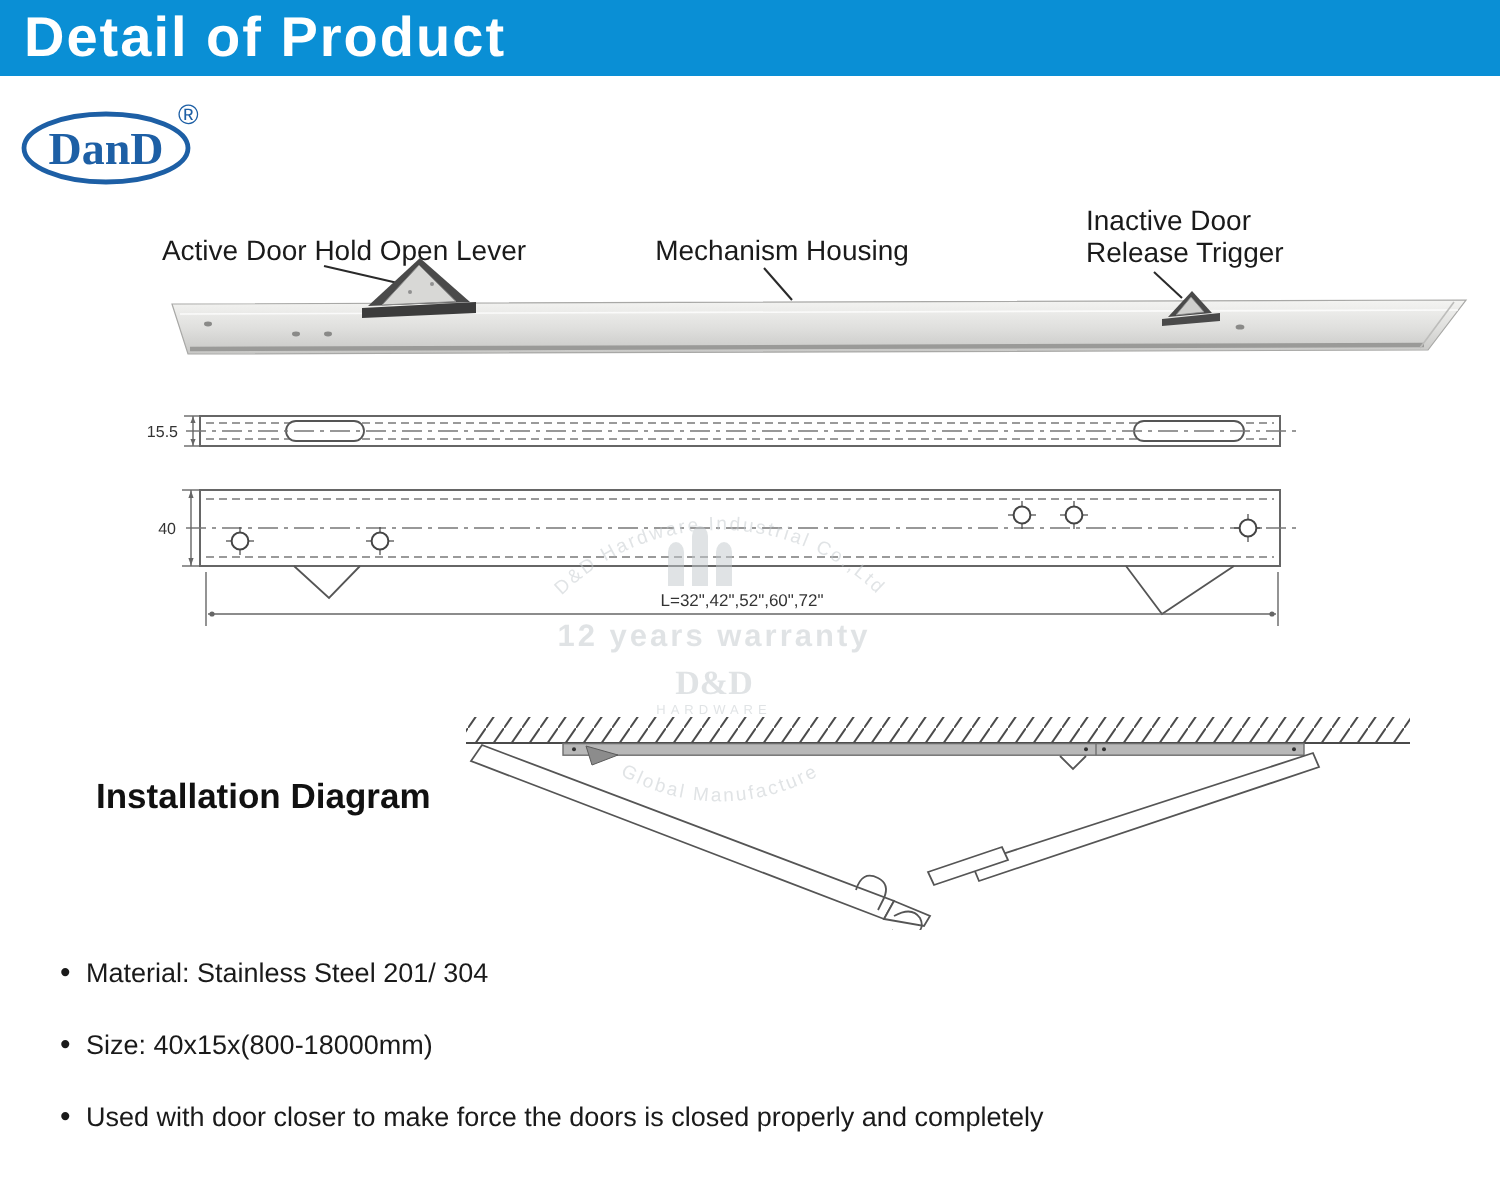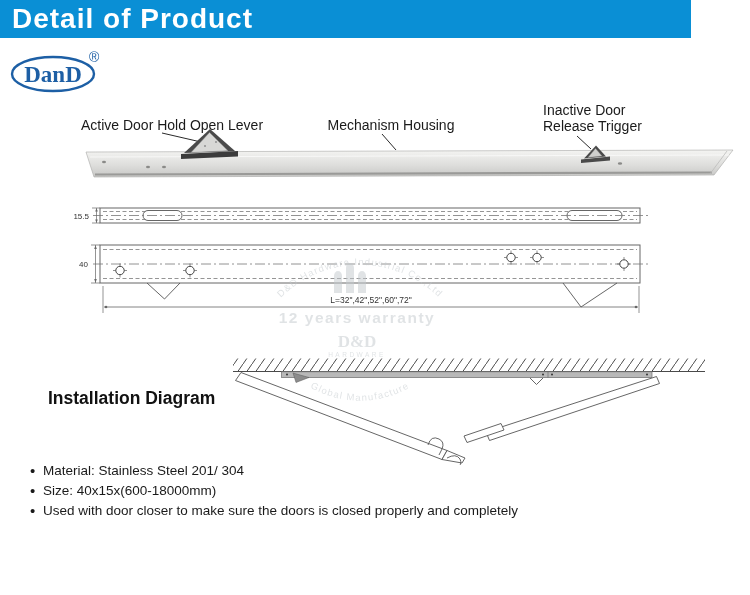--- a/index.html
+++ b/index.html
@@ -1,23 +1,23 @@
 <!DOCTYPE html>
 <html><head>
 <meta charset="utf-8">
 <style>
   html,body{margin:0;padding:0;background:#fff;}
   .page{position:relative;width:750px;height:595px;background:#fff;overflow:hidden;
         font-family:"Liberation Sans",sans-serif;}
-  .banner{position:absolute;top:0;left:0;width:691px;height:38px;line-height:38px;
+  .banner{position:absolute;top:0;left:0;width:750px;height:38px;line-height:38px;
           color:#fff;font-size:28px;font-weight:bold;letter-spacing:1px;padding-left:12px;
           box-sizing:border-box;}
   .diagram-svg{position:absolute;top:38px;left:0;}
   .bullets{position:absolute;top:461px;left:30px;width:706px;margin:0;padding:0;list-style:none;}
-  .bullets li{position:relative;padding-left:13px;font-size:13.5px;line-height:20px;color:#1a1a1a;}
+  .bullets li{position:relative;padding-left:13px;font-size:13.5px;line-height:20px;color:#1a1a1a;margin-top:16px;}
   .bullets li::before{content:"\2022";position:absolute;left:0;top:0;font-size:15px;color:#1a1a1a;}
   text{font-family:"Liberation Sans",sans-serif;}
   .serif{font-family:"Liberation Serif",serif;}
 </style>
 </head>
 <body>
 
 <div class="page">
 
   <div class="banner" style="background:#0a8fd5;">
@@ -203,17 +203,17 @@
         <path d="M358,293 v-17 a4,5 0 0 1 8,0 v17 z"></path>
       </g>
       <text x="357" y="323" text-anchor="middle" font-size="15.5" font-weight="bold" letter-spacing="1.5">12 years warranty</text>
       <text x="357" y="347" text-anchor="middle" class="serif" font-size="17" font-weight="bold">D&amp;D</text>
       <text x="357" y="357" text-anchor="middle" font-size="6.5" letter-spacing="2.5">HARDWARE</text>
     </g>
   </svg>
 
   <ul class="bullets">
     <li>Material: Stainless Steel 201/ 304</li>
-    <li>Size: 40x15x(600-18000mm)</li>
-    <li>Used with door closer to make sure the doors is closed properly and completely</li>
+    <li>Size: 40x15x(800-18000mm)</li>
+    <li>Used with door closer to make force the doors is closed properly and completely</li>
   </ul>
 
 </div>
 
 </body></html>

